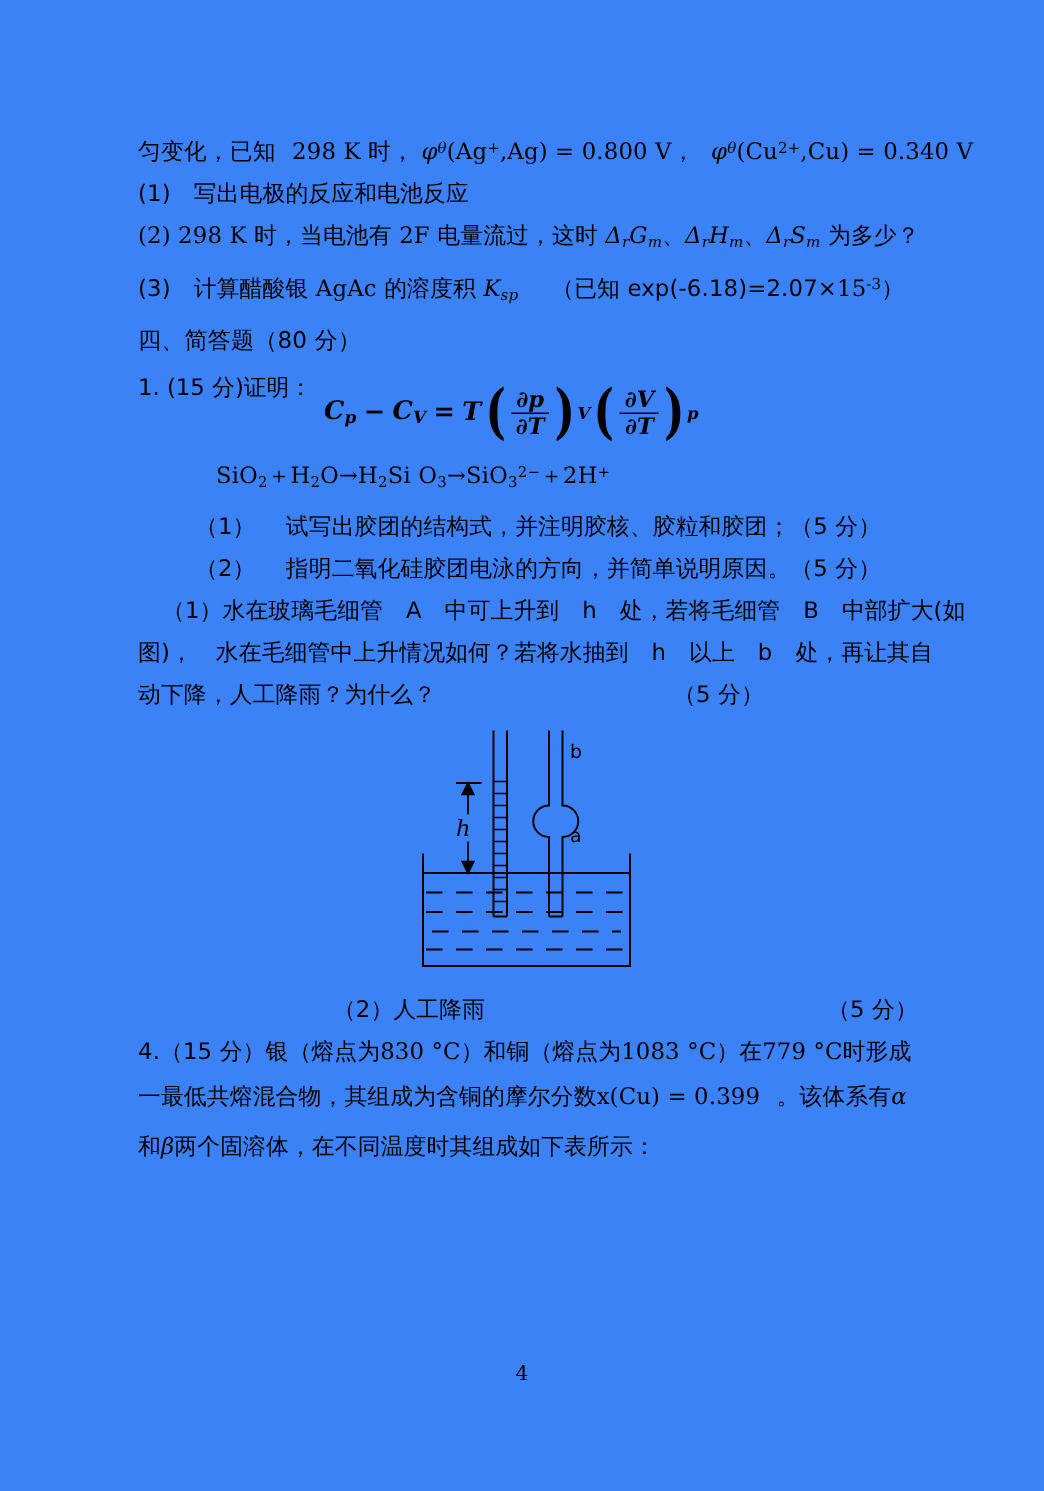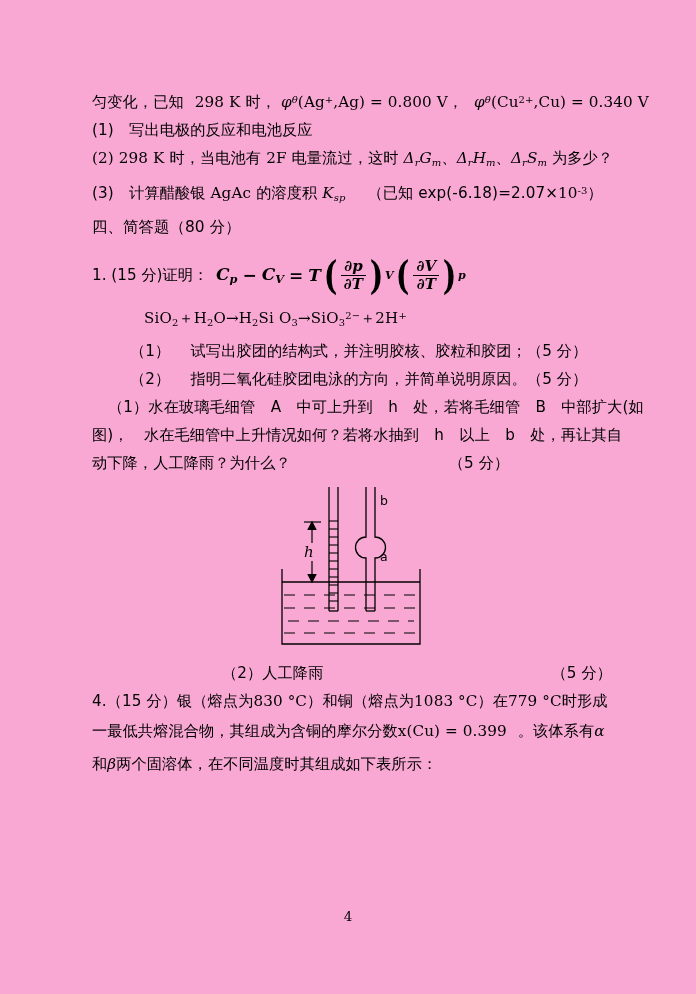--- a/index.html
+++ b/index.html
@@ -8,21 +8,21 @@
     background: #ffffff;
   }
   body {
     font-family: "DejaVu Sans", "Liberation Sans", sans-serif;
     color: #000000;
   }
   .page {
     position: relative;
     width: 696px;
     height: 994px;
-    background: #f9a8d4;
+    background: #3b82f6;
     overflow: hidden;
   }
   .content {
     position: absolute;
     left: 92px;
     top: 86px;
     width: 520px;
   }
   .line {
     font-size: 15.2px;
@@ -49,21 +49,20 @@
   }
   sub  { font-size: 0.66em; vertical-align: -0.28em; }
   sup  { font-size: 0.66em; vertical-align: 0.42em; }
 
   
   .h-line { font-size: 15.4px; line-height: 30px; }
 
   
   .eqrow {
     display: flex;
-    align-items: center;
     height: 54px;
     margin-top: 6px;
   }
   .eqlabel { font-size: 15.2px; white-space: nowrap; }
   .eqmath {
     display: flex;
     align-items: center;
     font-family: "DejaVu Serif", "Liberation Serif", serif;
     font-style: italic;
     font-size: 17px;
@@ -133,21 +132,21 @@
 
 <div class="page">
   <div class="content">
 
     <div class="line"><span>匀变化，已知</span><span class="sp-lg"></span><span class="rom">298 K</span><span class="sp"></span><span>时，</span><span class="sp"></span><span class="var">φ<sup>θ</sup></span><span class="rom">(Ag</span><span class="rom"><sup>+</sup></span><span class="rom">,Ag) = 0.800 V，</span><span class="sp-lg"></span><span class="var">φ<sup>θ</sup></span><span class="rom">(Cu</span><span class="rom"><sup>2+</sup></span><span class="rom">,Cu) = 0.340 V</span></div>
 
     <div class="line">(1)　写出电极的反应和电池反应</div>
 
     <div class="line"><span class="rom">(2) 298 K</span><span class="sp"></span><span>时，当电池有</span><span class="sp"></span><span class="rom">2F</span><span class="sp"></span><span>电量流过，这时</span><span class="sp"></span><span class="var"><span>Δ</span><sub>r</sub><span>G</span><sub>m</sub></span><span class="rom">、</span><span class="var"><span>Δ</span><sub>r</sub><span>H</span><sub>m</sub></span><span class="rom">、</span><span class="var"><span>Δ</span><sub>r</sub><span>S</span><sub>m</sub></span><span class="sp"></span><span>为多少？</span></div>
 
-    <div class="line"><span>(3)　计算醋酸银</span><span class="sp"></span><span class="rom">AgAc</span><span class="sp"></span><span>的溶度积</span><span class="sp"></span><span class="var"><span>K</span><sub>sp</sub></span><span class="sp-xl"></span><span>（已知 exp(-6.18)=2.07</span><span>×</span><span class="rom">10</span><span class="rom"><sup>-3</sup></span><span>）</span></div>
+    <div class="line"><span>(3)　计算醋酸银</span><span class="sp"></span><span class="rom">AgAc</span><span class="sp"></span><span>的溶度积</span><span class="sp"></span><span class="var"><span>K</span><sub>sp</sub></span><span class="sp-xl"></span><span>（已知 exp(-6.18)=2.07</span><span>×</span><span class="rom">15</span><span class="rom"><sup>-3</sup></span><span>）</span></div>
 
     <div class="line h-line">四、简答题（80 分）</div>
 
     <div class="eqrow">
       <span class="eqlabel">1. (15 分)证明：</span>
       <span class="eqmath">
         <span><span>C</span><sub>p</sub></span>
         <span class="op">−</span>
         <span><span>C</span><sub>V</sub></span>
         <span class="op">=</span>

